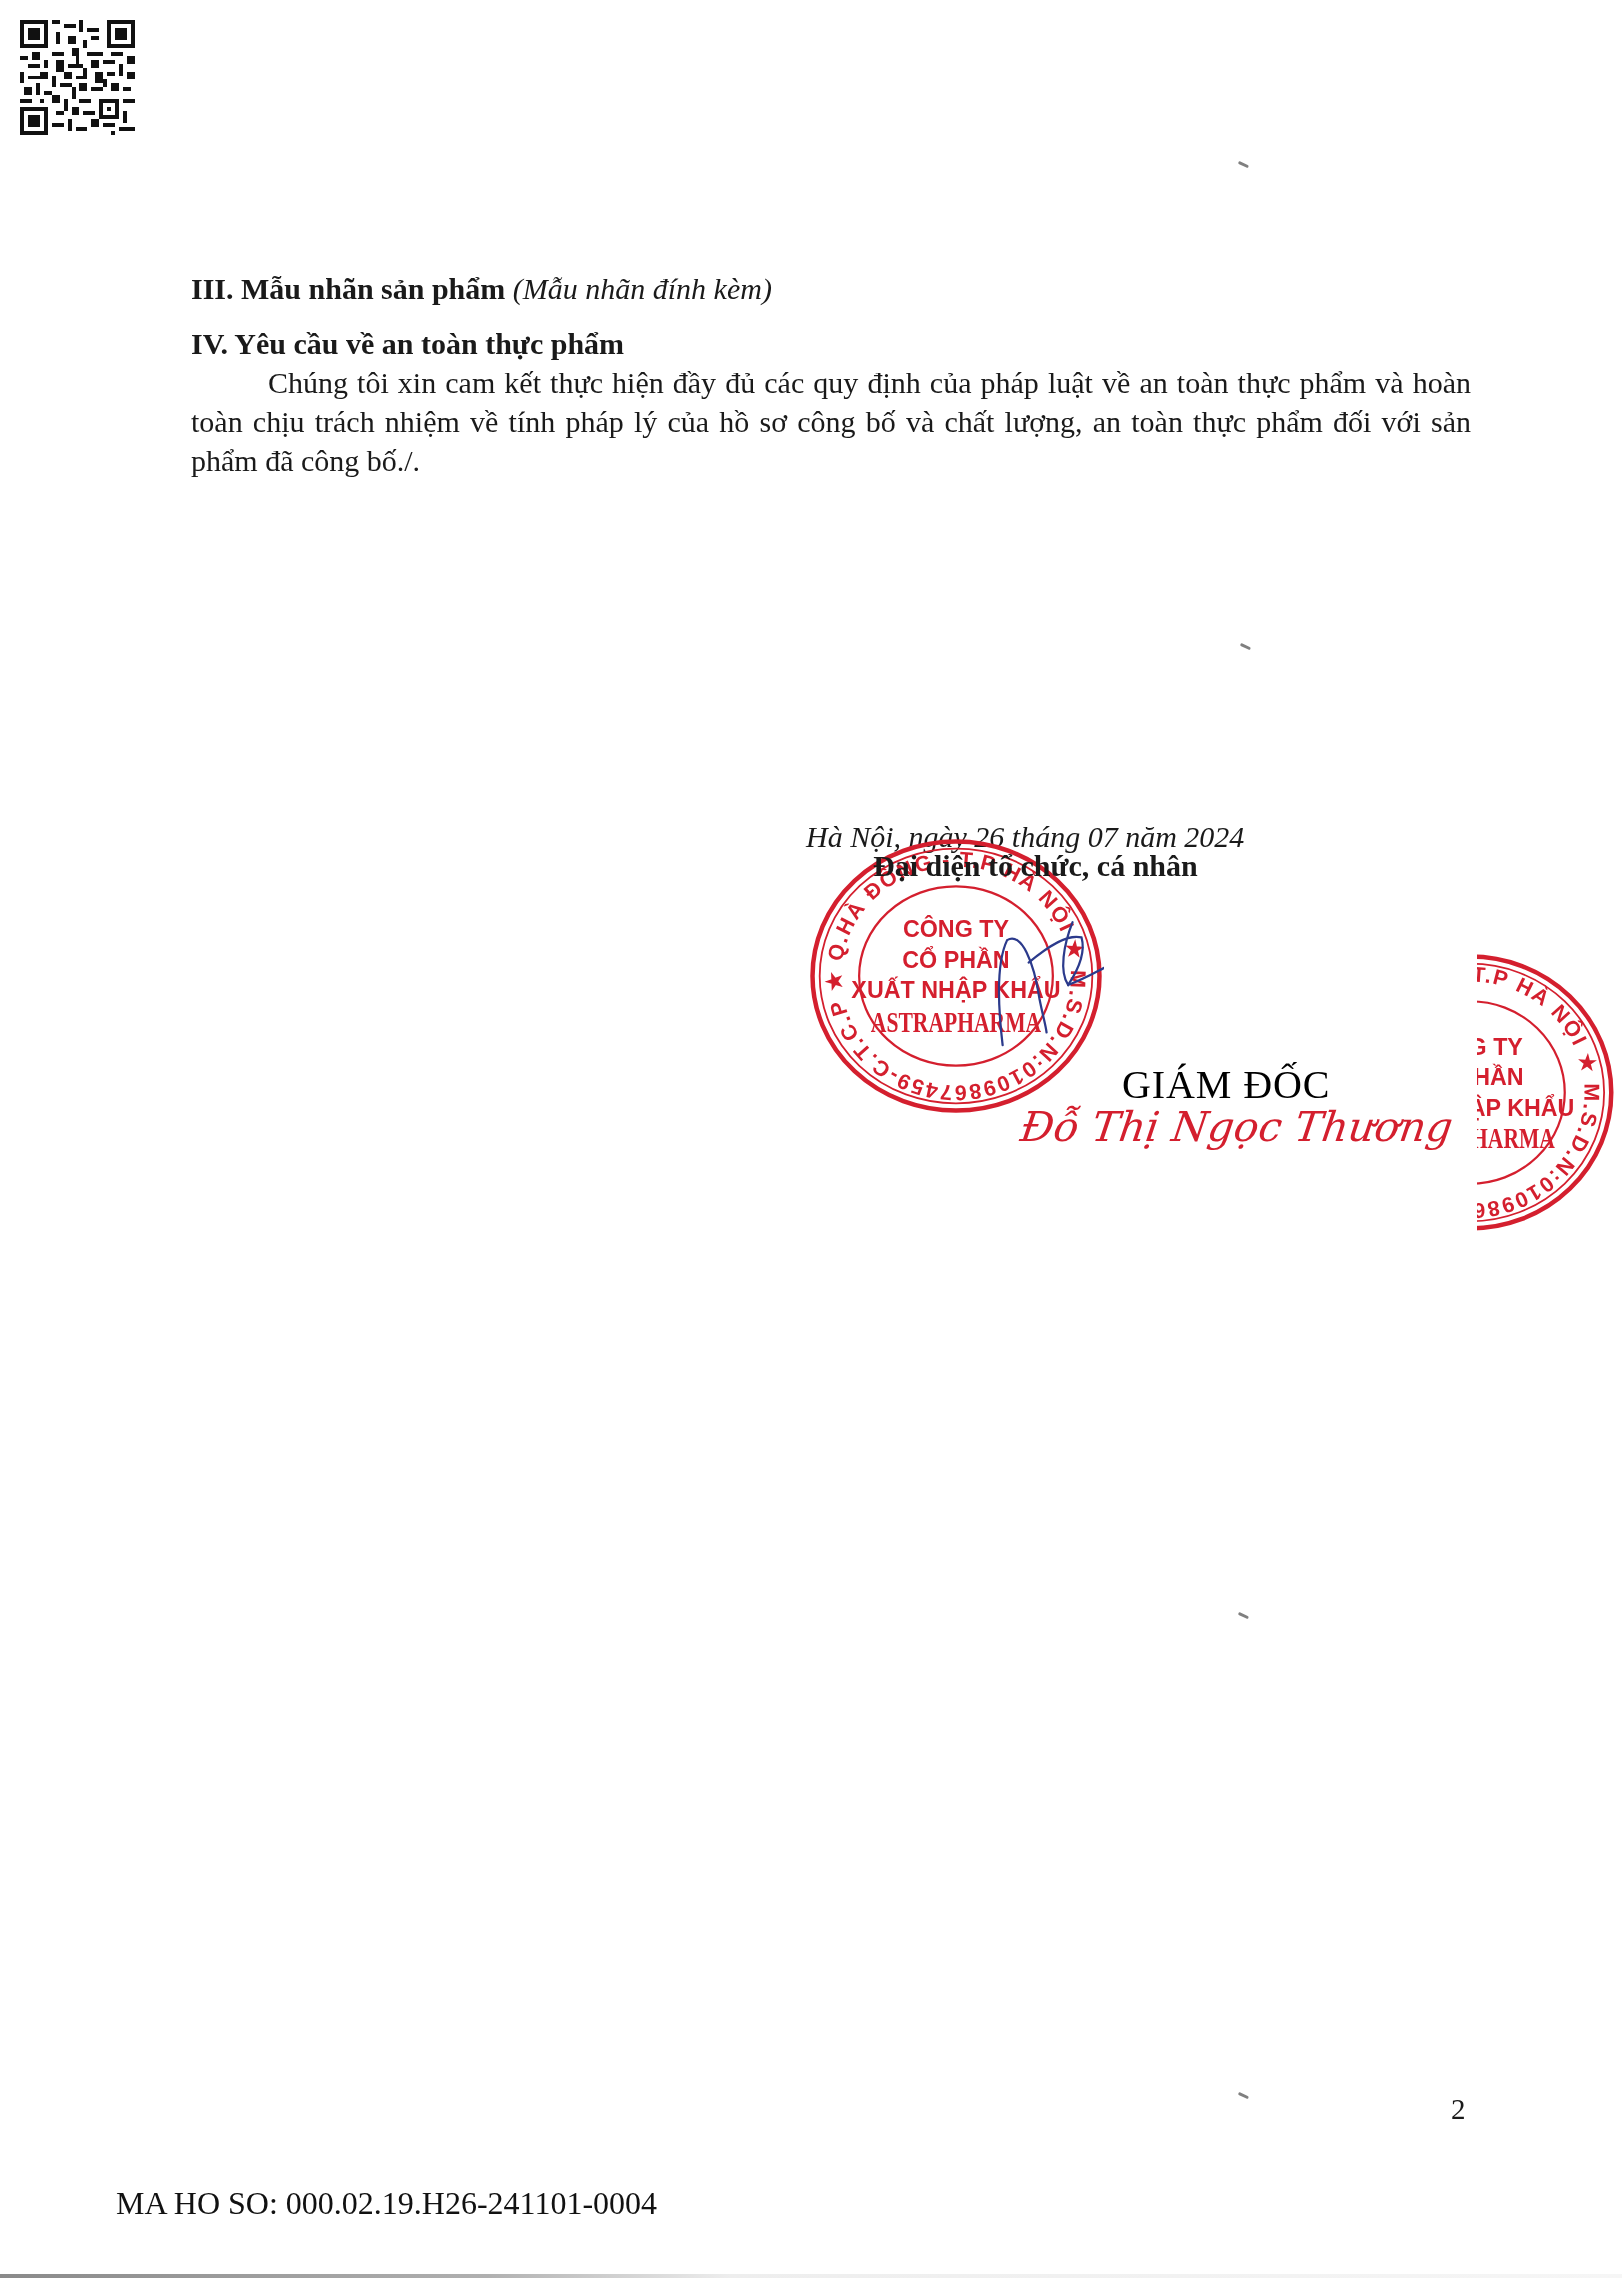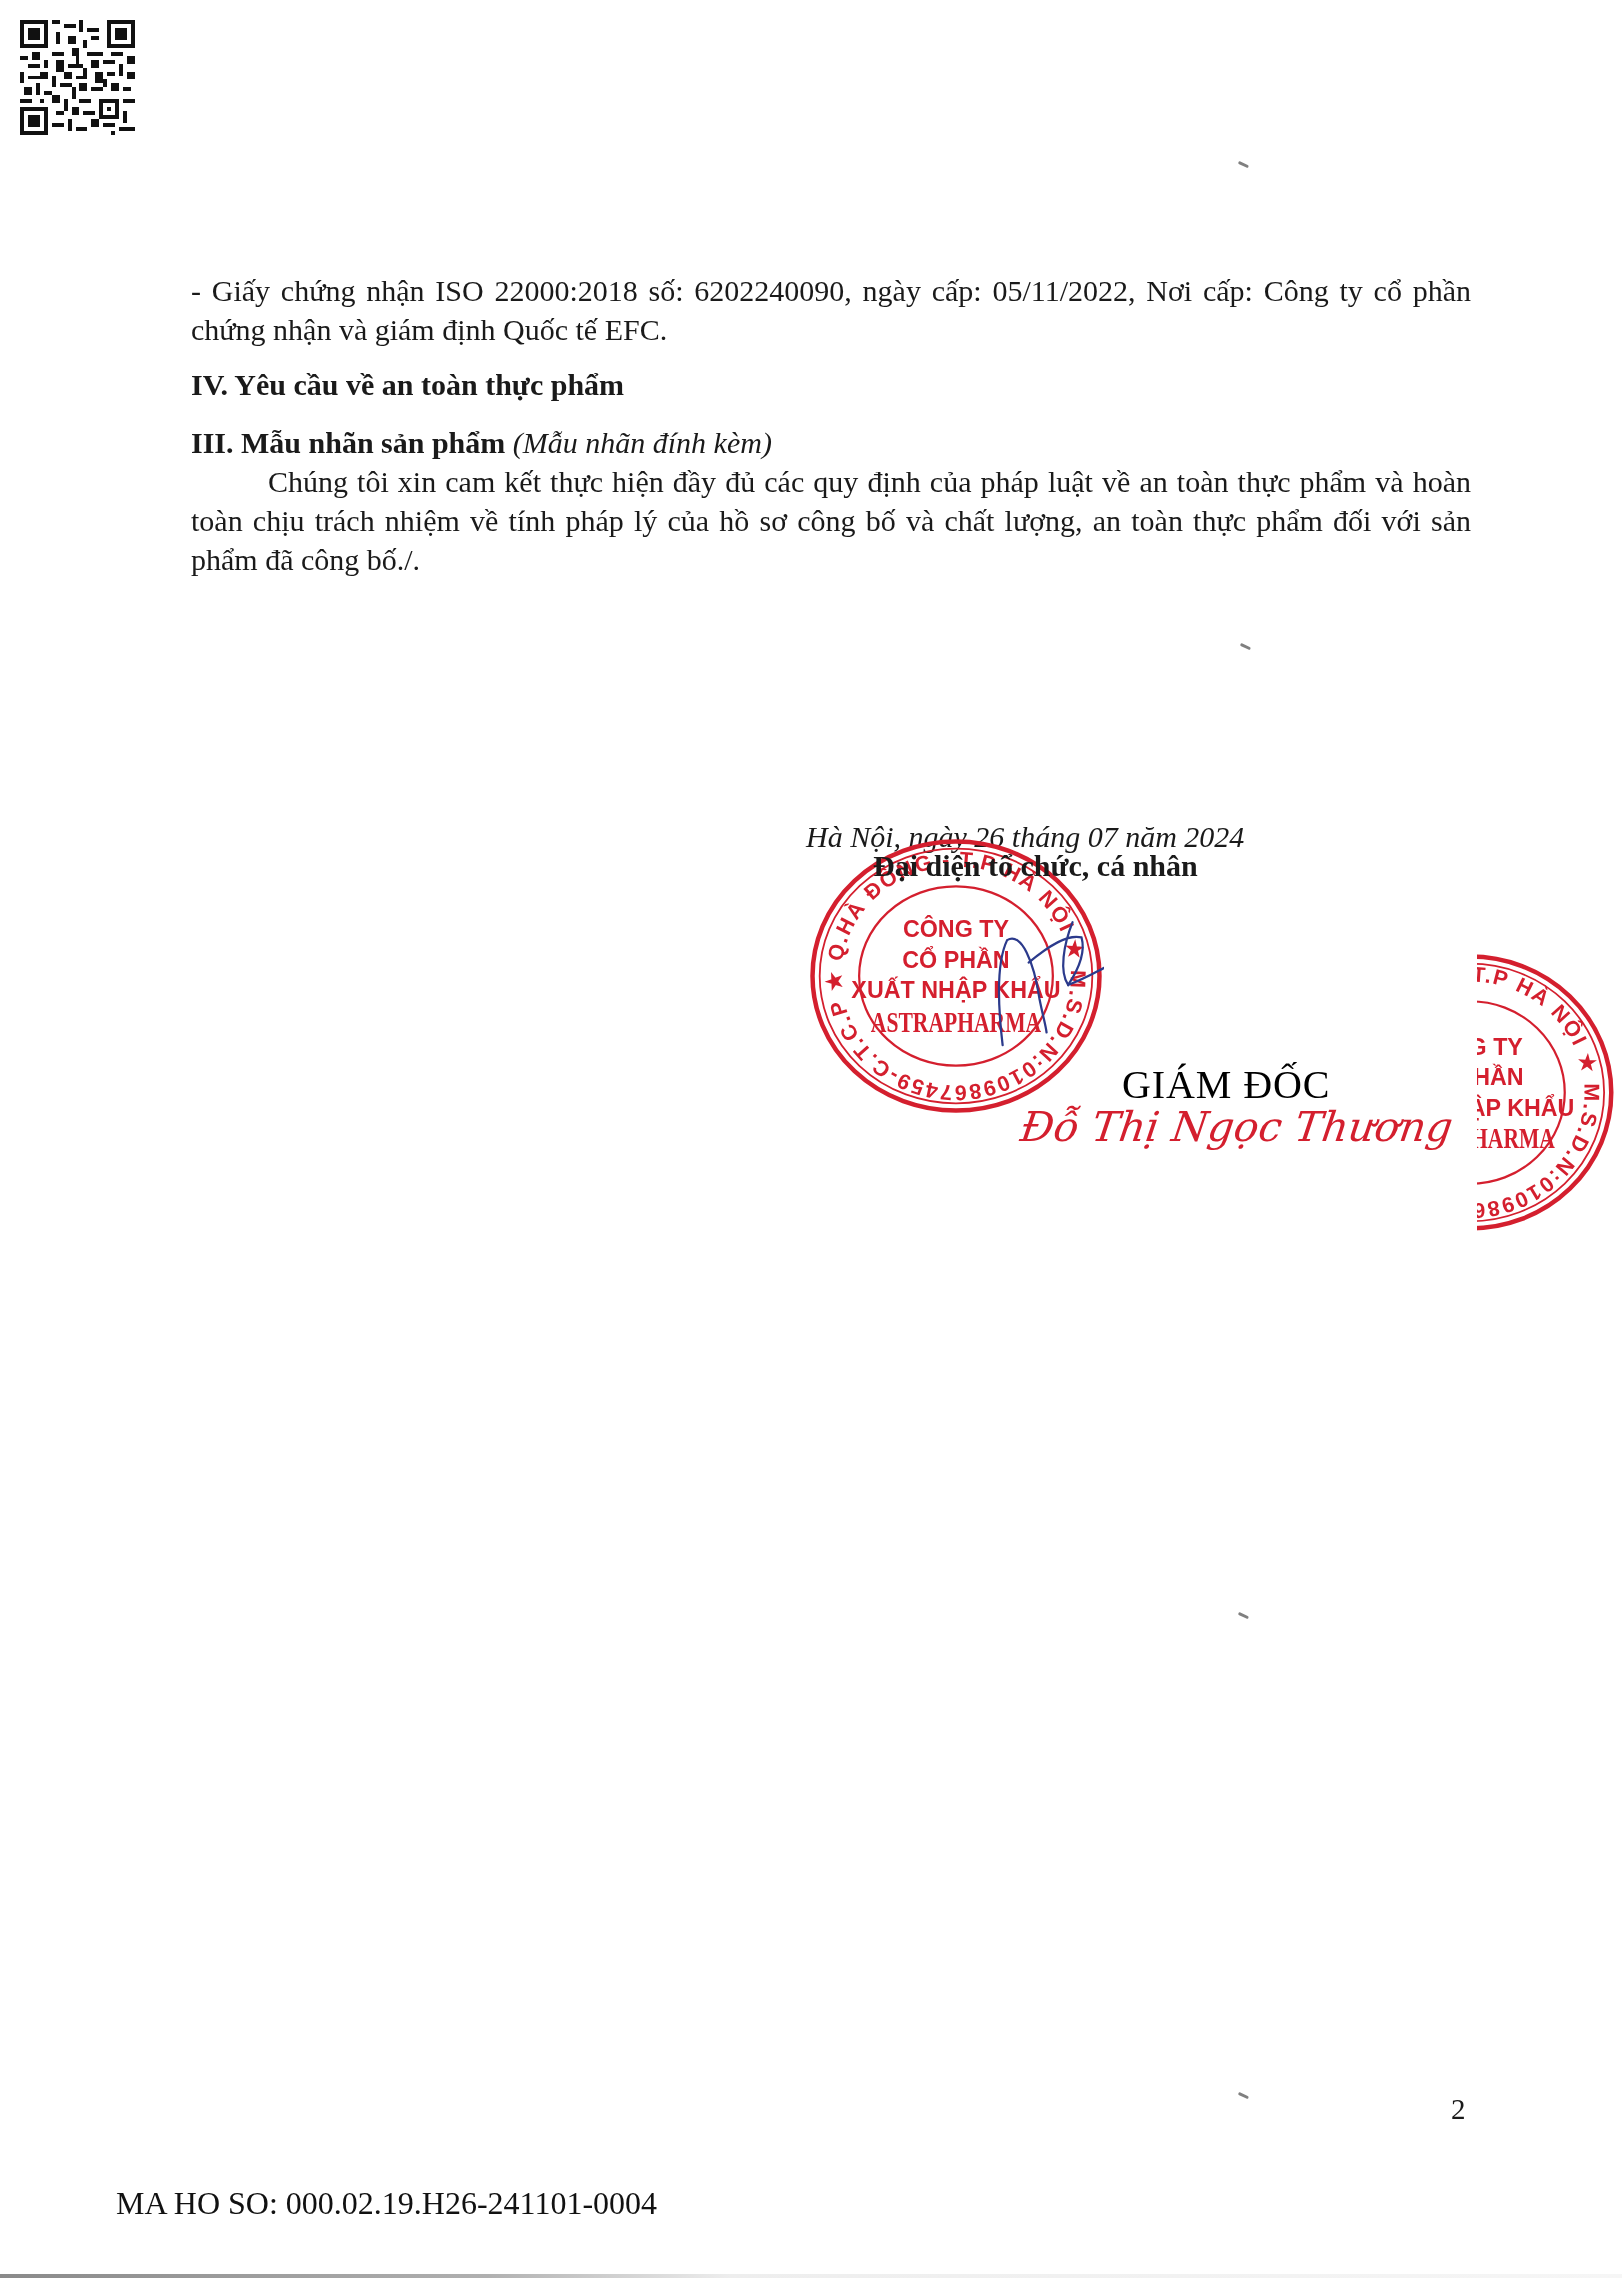--- a/index.html
+++ b/index.html
@@ -110,26 +110,25 @@
     </g>
   </svg>
 </div>
 
 <div class="speck" style="left:1238px;top:163px;"></div>
 <div class="speck" style="left:1240px;top:645px;"></div>
 <div class="speck" style="left:1238px;top:1614px;"></div>
 <div class="speck" style="left:1238px;top:2094px;"></div>
 
 <div class="body-text" style="top:249px;">
-  <p class="para" style="margin-top:21.5px;">- Giấy chứng nhận ISO 22000:2018 số: 6202240090, ngày cấp: 05/11/2022, Nơi cấp: Công ty cổ phần chứng nhận và giám định Quốc tế EFC.</p>
-  <p class="heading" style="margin-top:16px;">IV. Yêu cầu về an toàn thực phẩm</p>
   <p class="heading" style="margin-top:19.7px;">
     <span>III. Mẫu nhãn sản phẩm</span>
     <span class="ital">(Mẫu nhãn đính kèm)</span>
   </p>
+  <p class="heading" style="margin-top:16px;">IV. Yêu cầu về an toàn thực phẩm</p>
   <p class="para indent" style="">Chúng tôi xin cam kết thực hiện đầy đủ các quy định của pháp luật về an toàn thực phẩm và hoàn toàn chịu trách nhiệm về tính pháp lý của hồ sơ công bố và chất lượng, an toàn thực phẩm đối với sản phẩm đã công bố./.</p>
 </div>
 
 <div class="sig-date">Hà Nội, ngày 26 tháng 07 năm 2024</div>
 <div class="sig-rep">Đại diện tổ chức, cá nhân</div>
 
 <svg class="stamp" style="left:808px;top:837px;" width="296" height="278" viewBox="0 0 330 310">
   <defs>
     <path id="ringPath" d="M 165,155 m -128,0 a 128,122 0 1,1 256,0 a 128,122 0 1,1 -256,0"></path>
   </defs>

